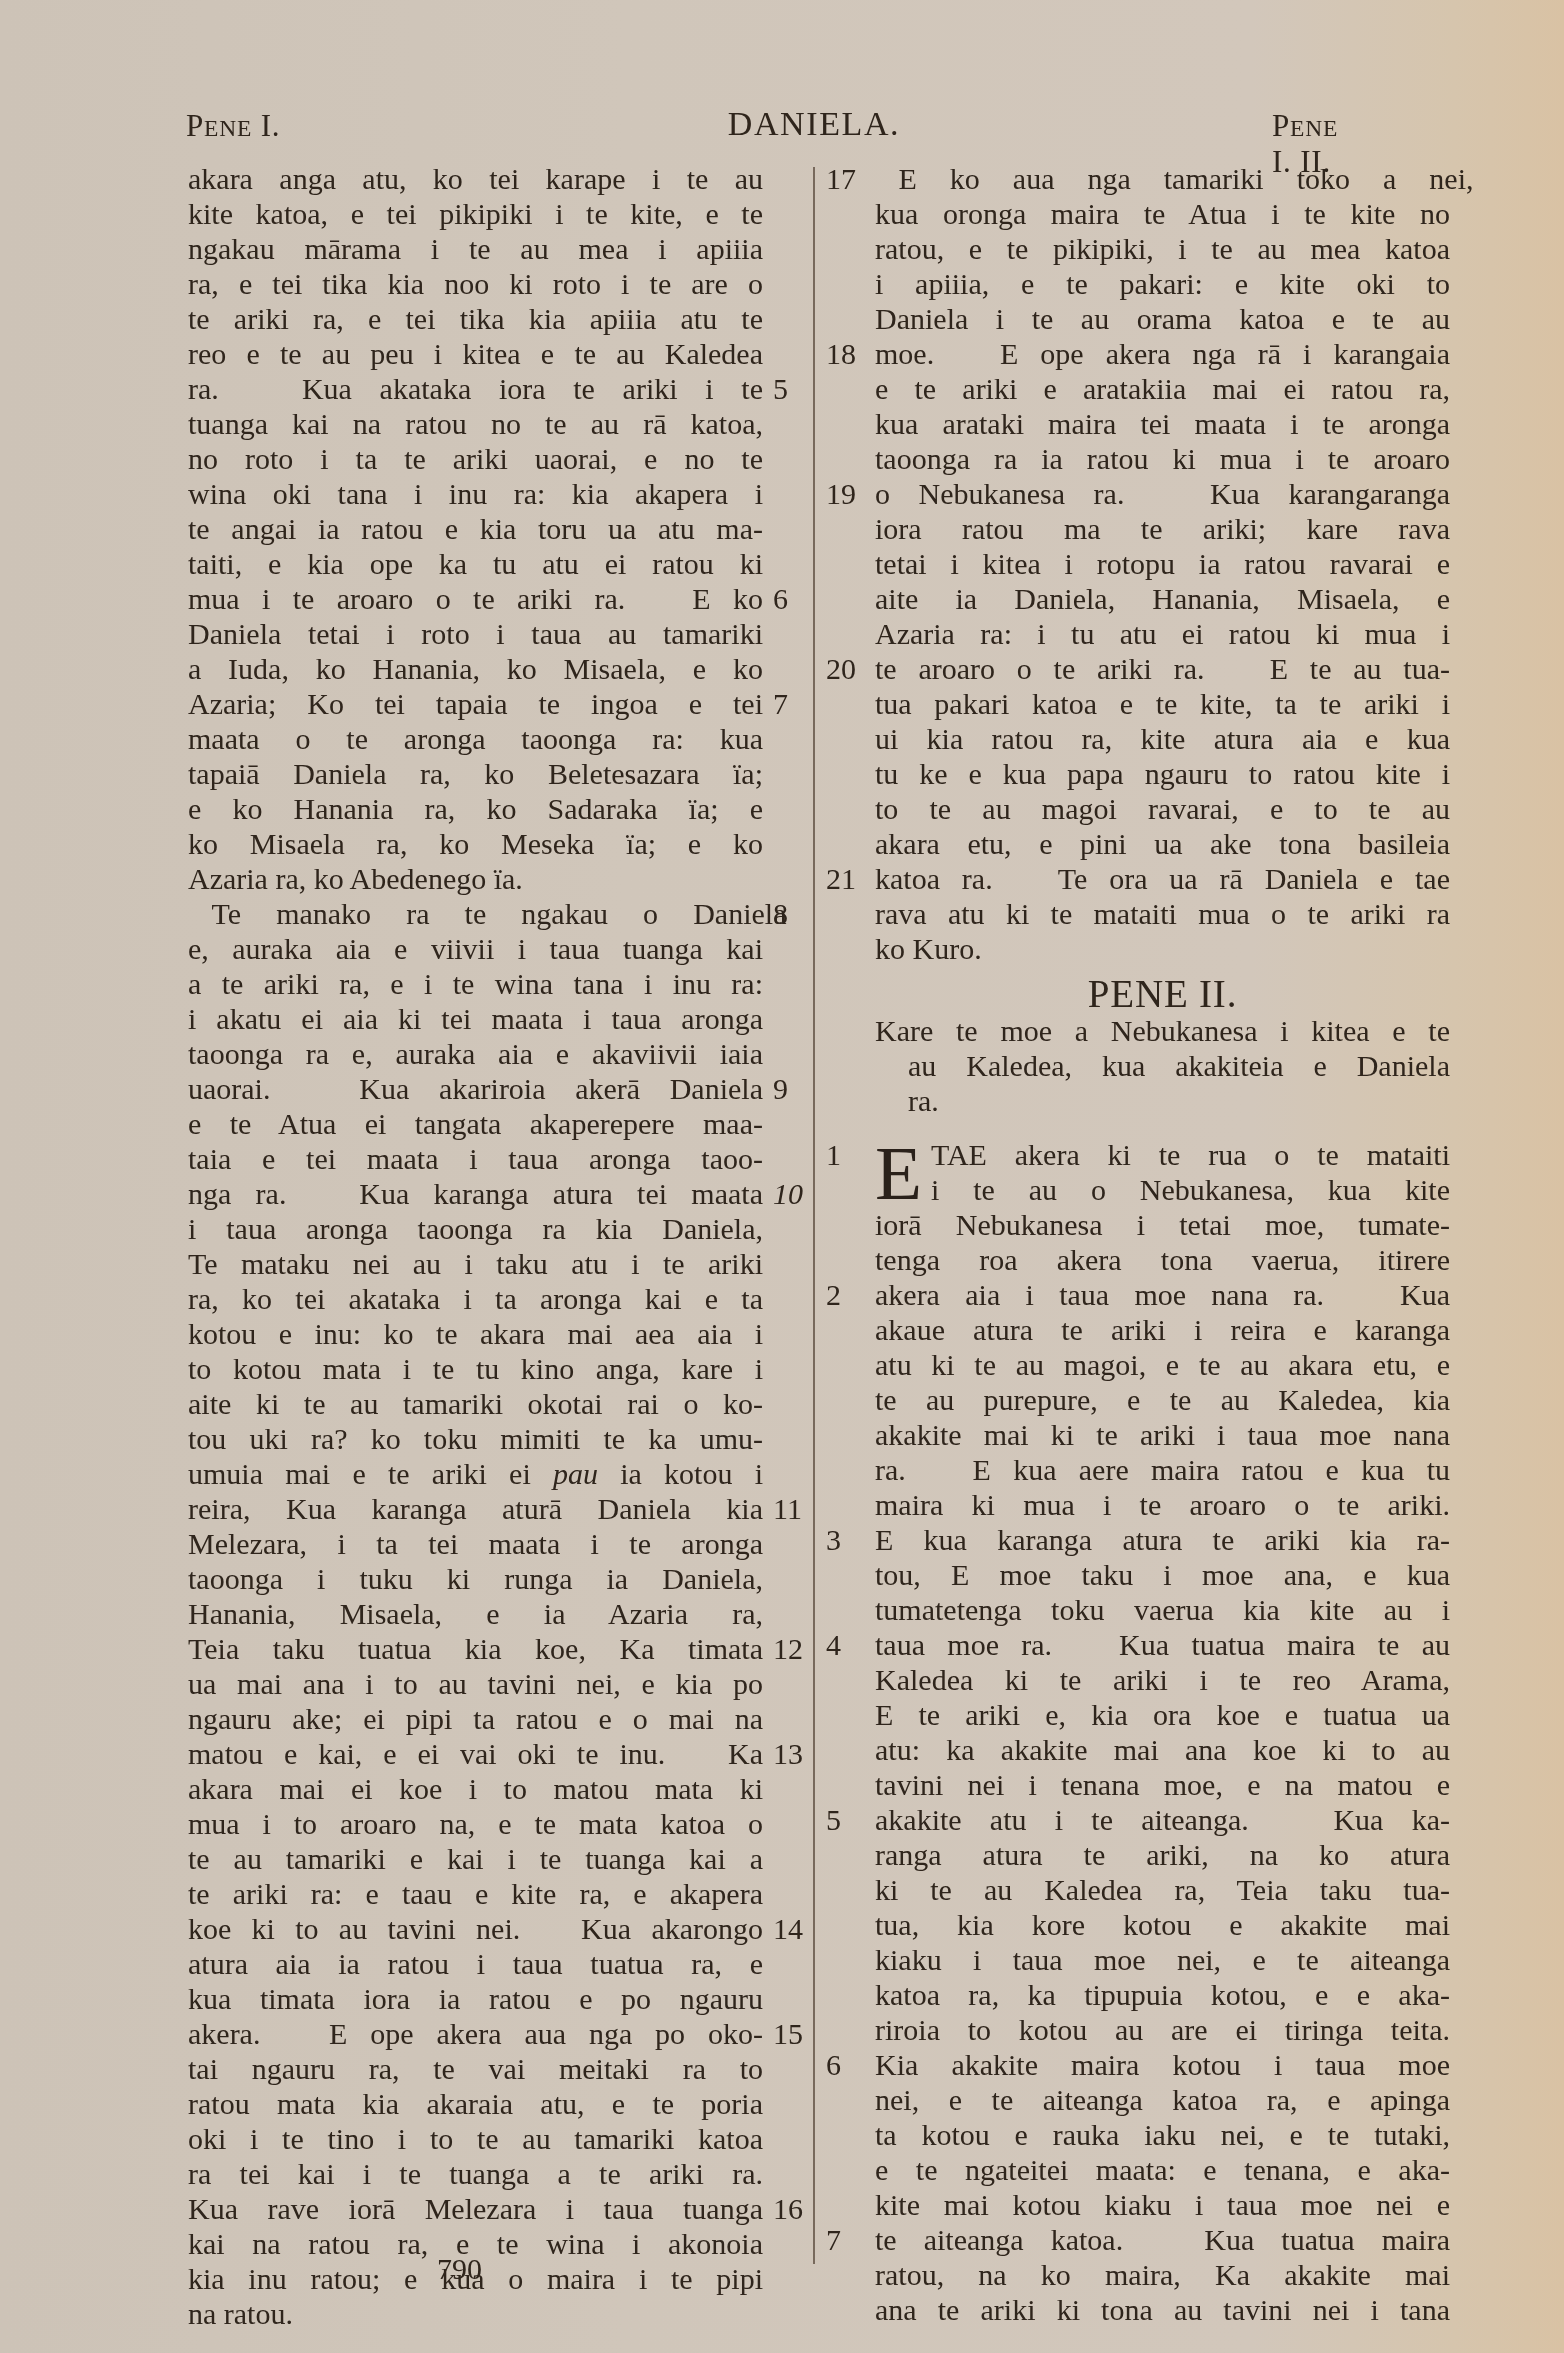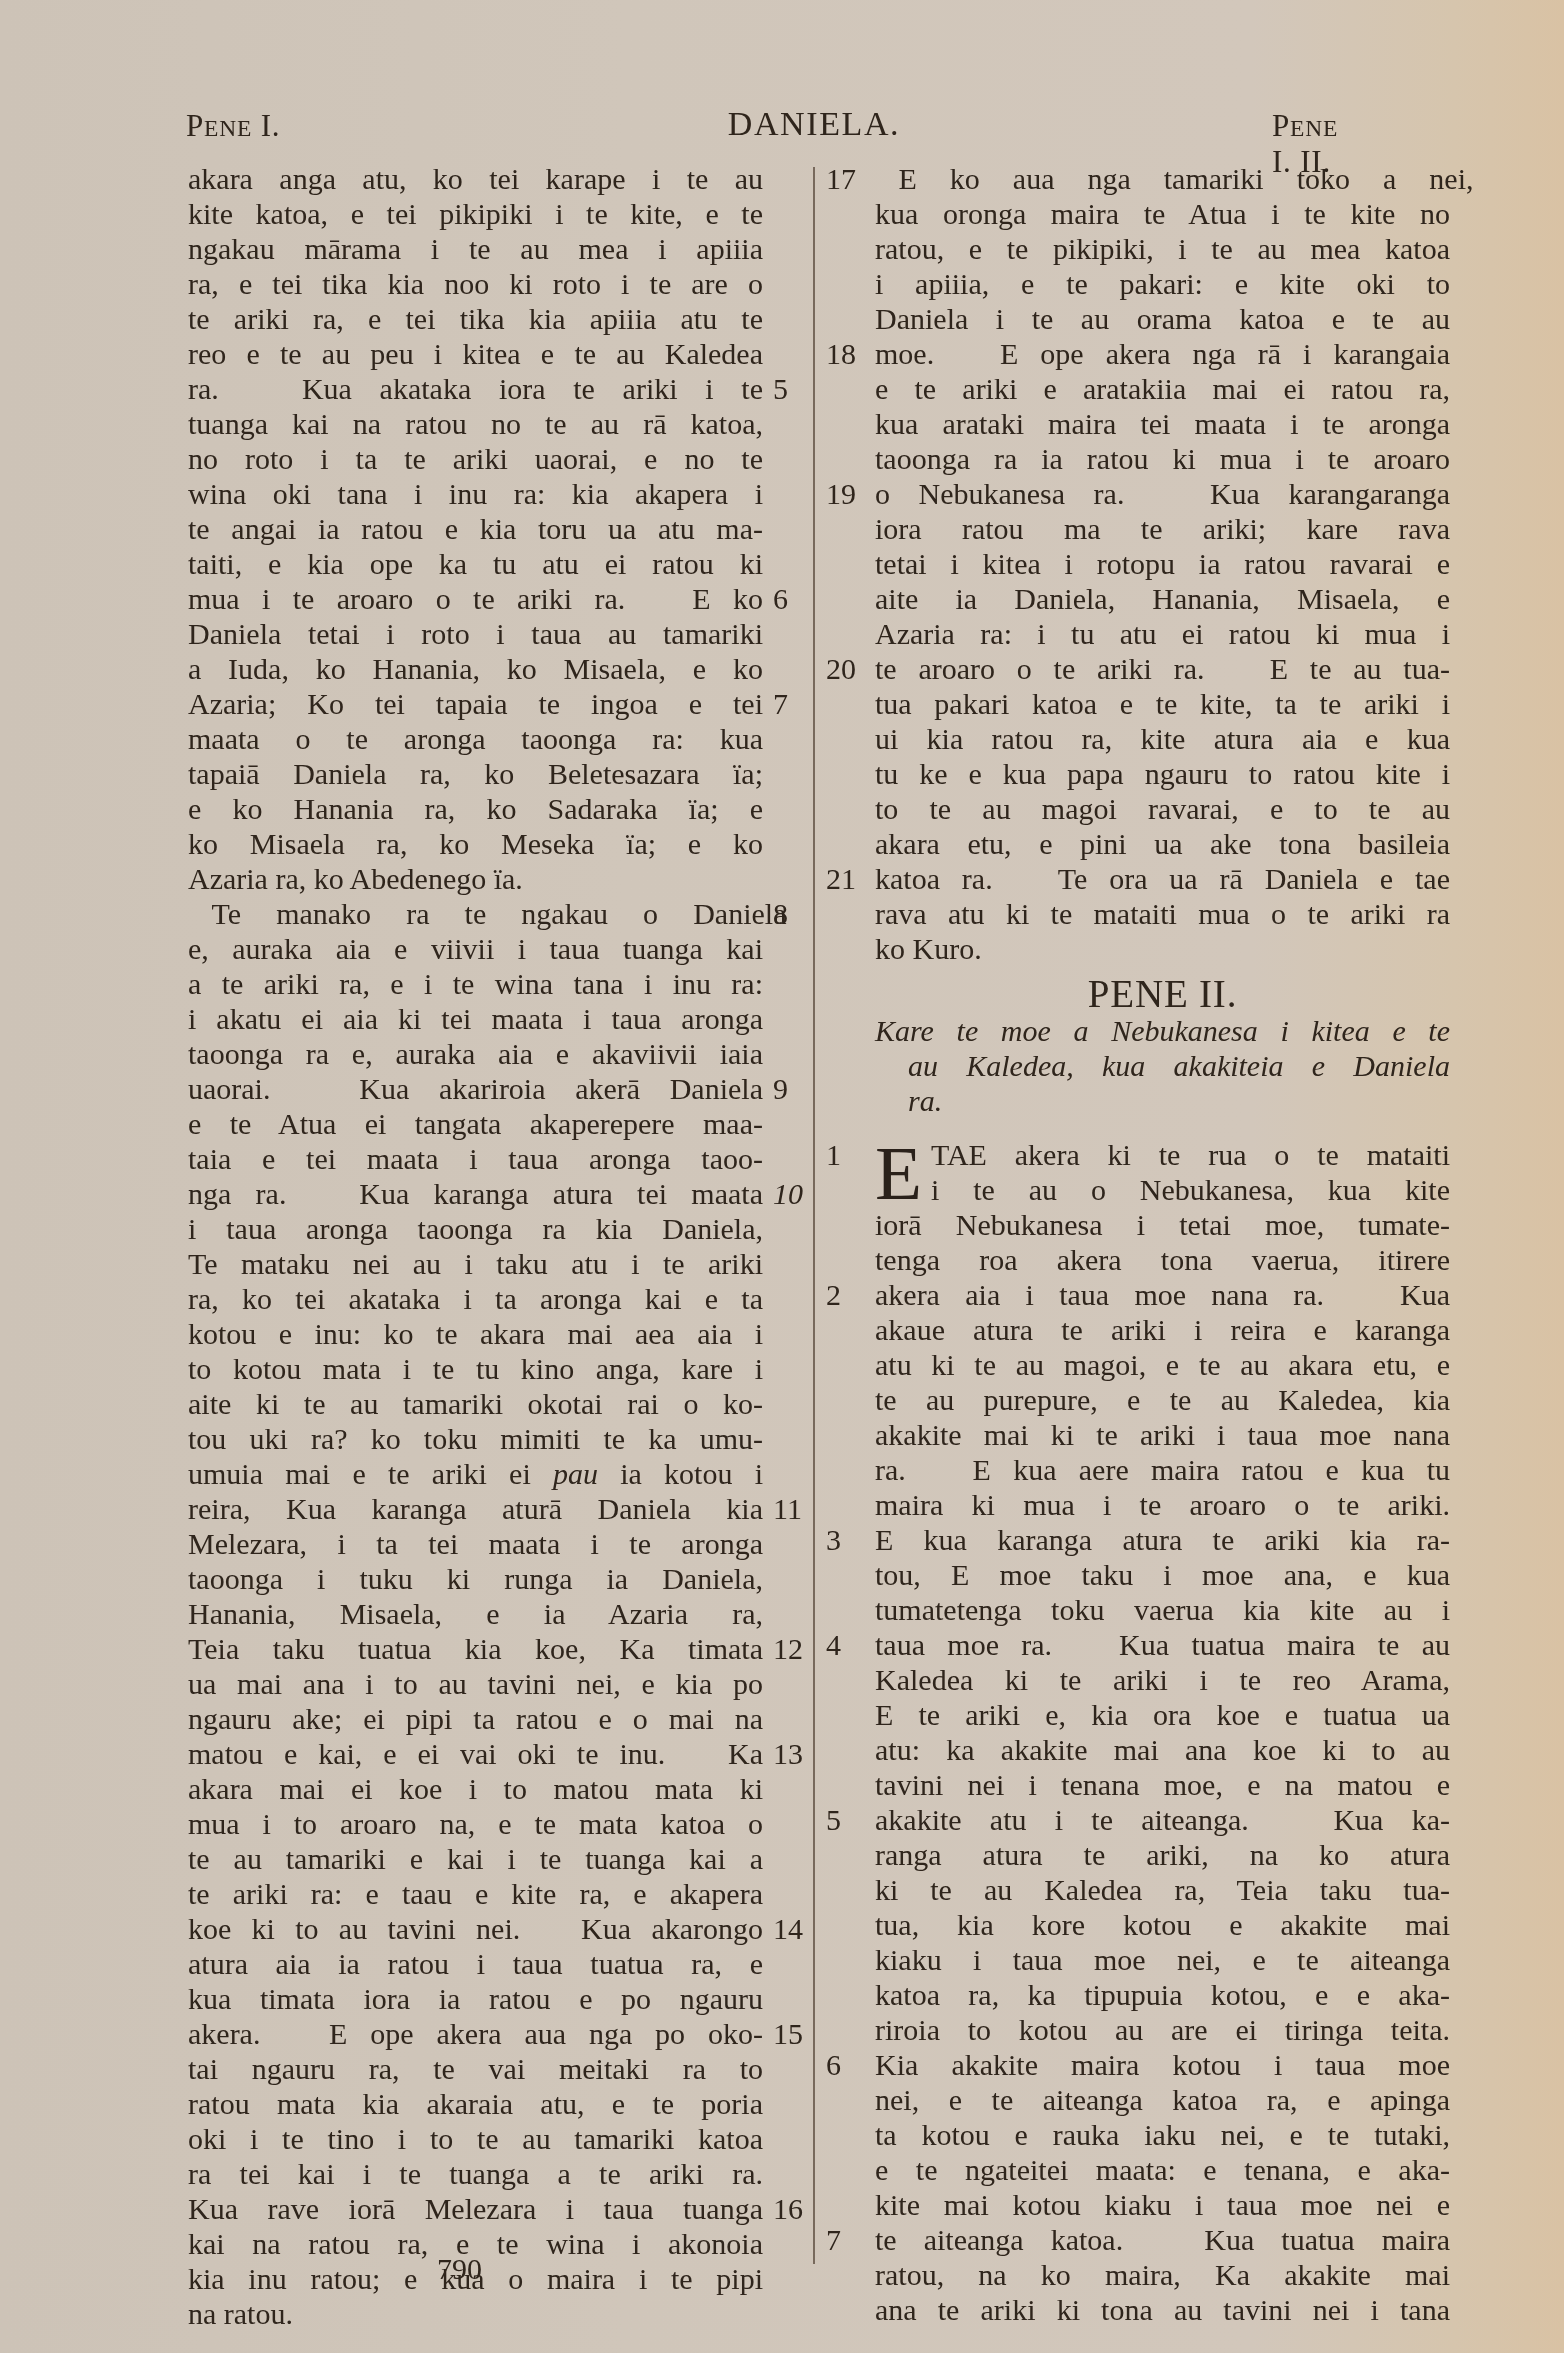--- a/index.html
+++ b/index.html
@@ -25,21 +25,21 @@
   .line.last { text-align-last: left; }
   .line.indent { padding-left: 23.5px; }
   .vnum-l { position: absolute; left: 596px; width: 39px; text-align: right; }
   .col-left .line { width: 575px; }
   .col-right .line { width: 575px; }
   .vnum-r { position: absolute; left: -49px; width: 33px; text-align: right; }
 
   .rule { position: absolute; left: 813px; top: 167px; width: 1.6px; height: 2097px; background: #5a4a3c; opacity: 0.75; }
 
   .chapter-head { text-align: center; font-size: 39px; letter-spacing: 0.8px; height: 47px; line-height: 55px; }
-  .summary { font-style: italic; }
+  .summary { }
   .summary .line.hang { padding-left: 33px; }
   .dropcap {
     position: absolute; left: 0; top: 4.7px; font-size: 77px; line-height: 63px;
     font-family: "Liberation Serif", serif; color: #2a211a;
   }
   .pad-drop { padding-left: 56px; }
   .it { font-style: italic; }
   .page-number { position: absolute; left: 437px; top: 2252px; font-size: 30px; }
 </style>
 </head>

